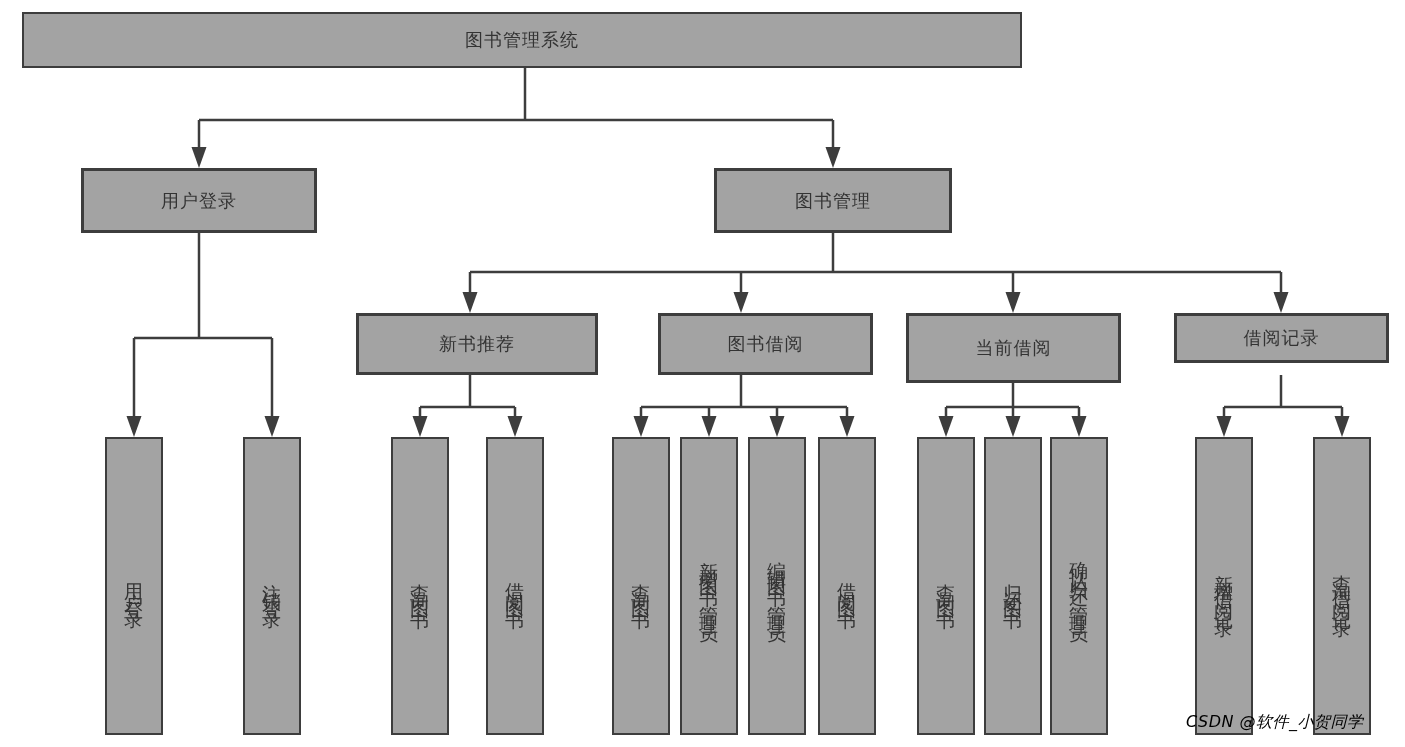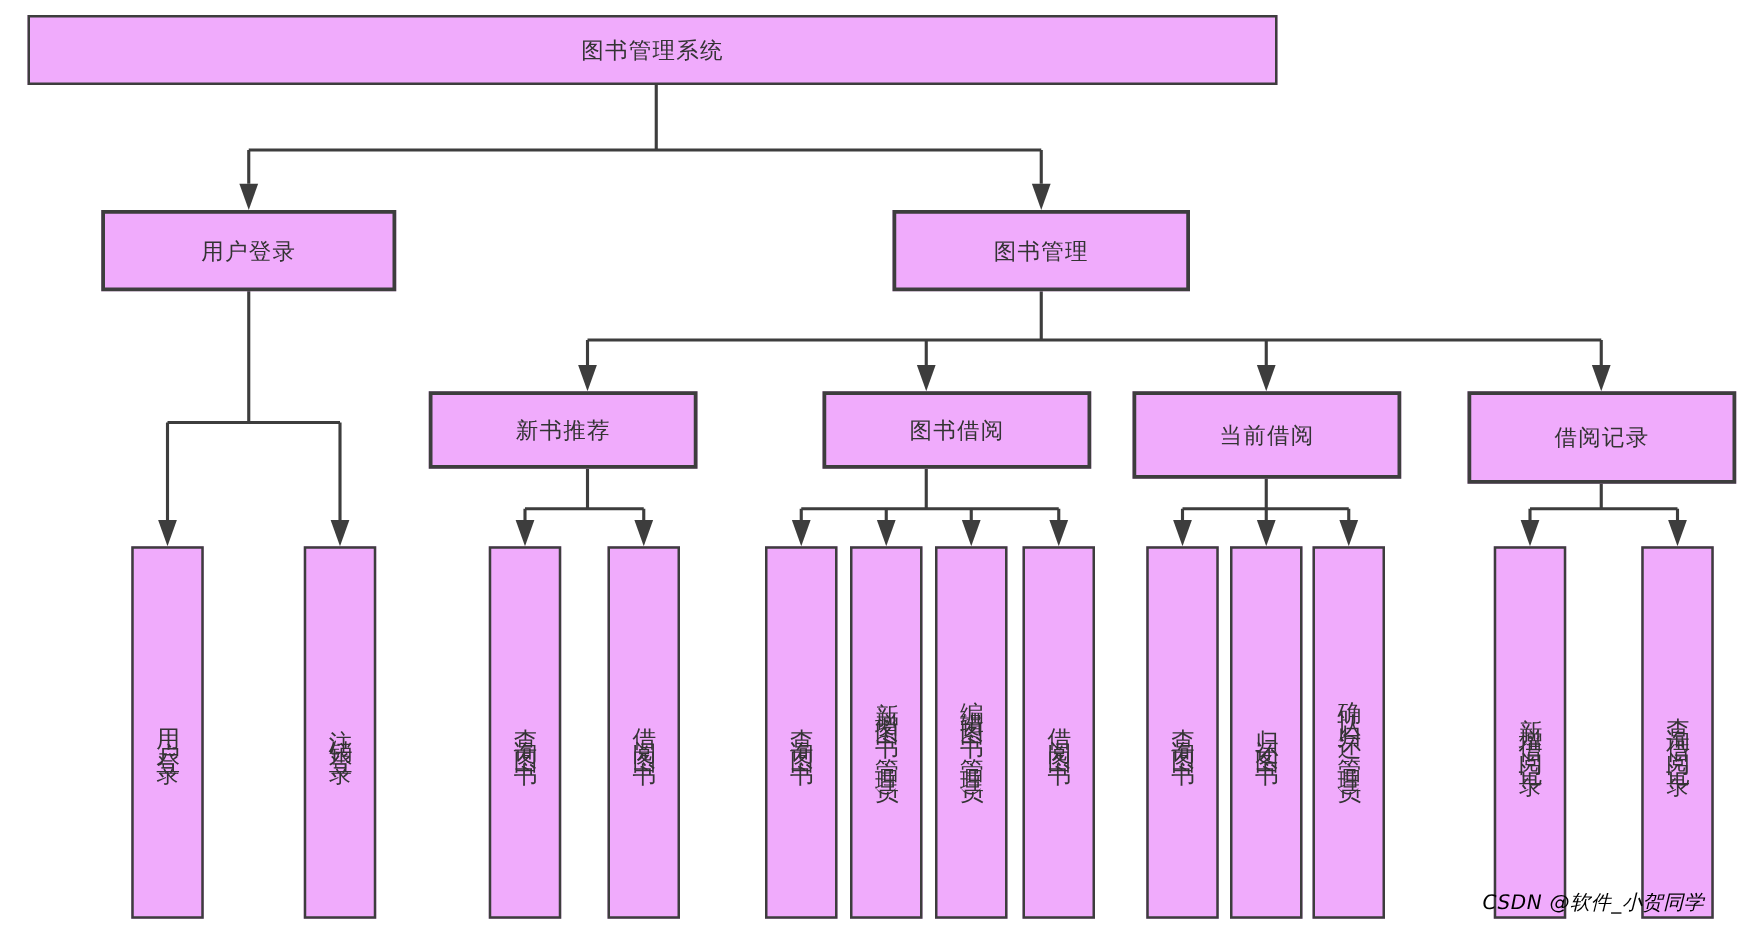--- a/index.html
+++ b/index.html
@@ -15,21 +15,21 @@
     width: 1405px; height: 747px;
     background: #ffffff;
   }
   #connectors {
     position: absolute; left: 0; top: 0;
     width: 1405px; height: 747px;
     pointer-events: none;
   }
   .node {
     position: absolute;
-    background: #f0abfc;
+    background: #a3a3a3;
     border: 2px solid #3d3d3d;
     box-sizing: border-box;
     display: flex;
     align-items: center;
     justify-content: center;
     color: #333333;
   }
   .node.lv2, .node.lv3 { border-width: 3px; }
   .hlabel {
     font-size: 18px;
@@ -127,30 +127,30 @@
     <span class="hlabel">图书管理系统</span>
   </div>
 
   <div class="node lv2" style="left:81px; top:168px; width:236px; height:65px;">
     <span class="hlabel">用户登录</span>
   </div>
   <div class="node lv2" style="left:714px; top:168px; width:238px; height:65px;justify-content:center;">
     <span class="hlabel">图书管理</span>
   </div>
 
-  <div class="node lv3" style="left:343px; top:313px; width:215px; height:62px;">
+  <div class="node lv3" style="left:356px; top:313px; width:242px; height:62px;">
     <span class="hlabel">新书推荐</span>
   </div>
   <div class="node lv3" style="left:658px; top:313px; width:215px; height:62px;">
     <span class="hlabel">图书借阅</span>
   </div>
   <div class="node lv3" style="left:906px; top:313px; width:215px; height:70px;">
     <span class="hlabel">当前借阅</span>
   </div>
-  <div class="node lv3" style="left:1174px; top:313px; width:215px; height:74px;">
+  <div class="node lv3" style="left:1174px; top:313px; width:215px; height:50px;">
     <span class="hlabel">借阅记录</span>
   </div>
 
   <div class="node vbox" style="left:105px; top:437px; width:58px; height:298px;">
     <span class="vlabel">用户登录</span>
   </div>
   <div class="node vbox" style="left:243px; top:437px; width:58px; height:298px;">
     <span class="vlabel">注销登录</span>
   </div>
 

